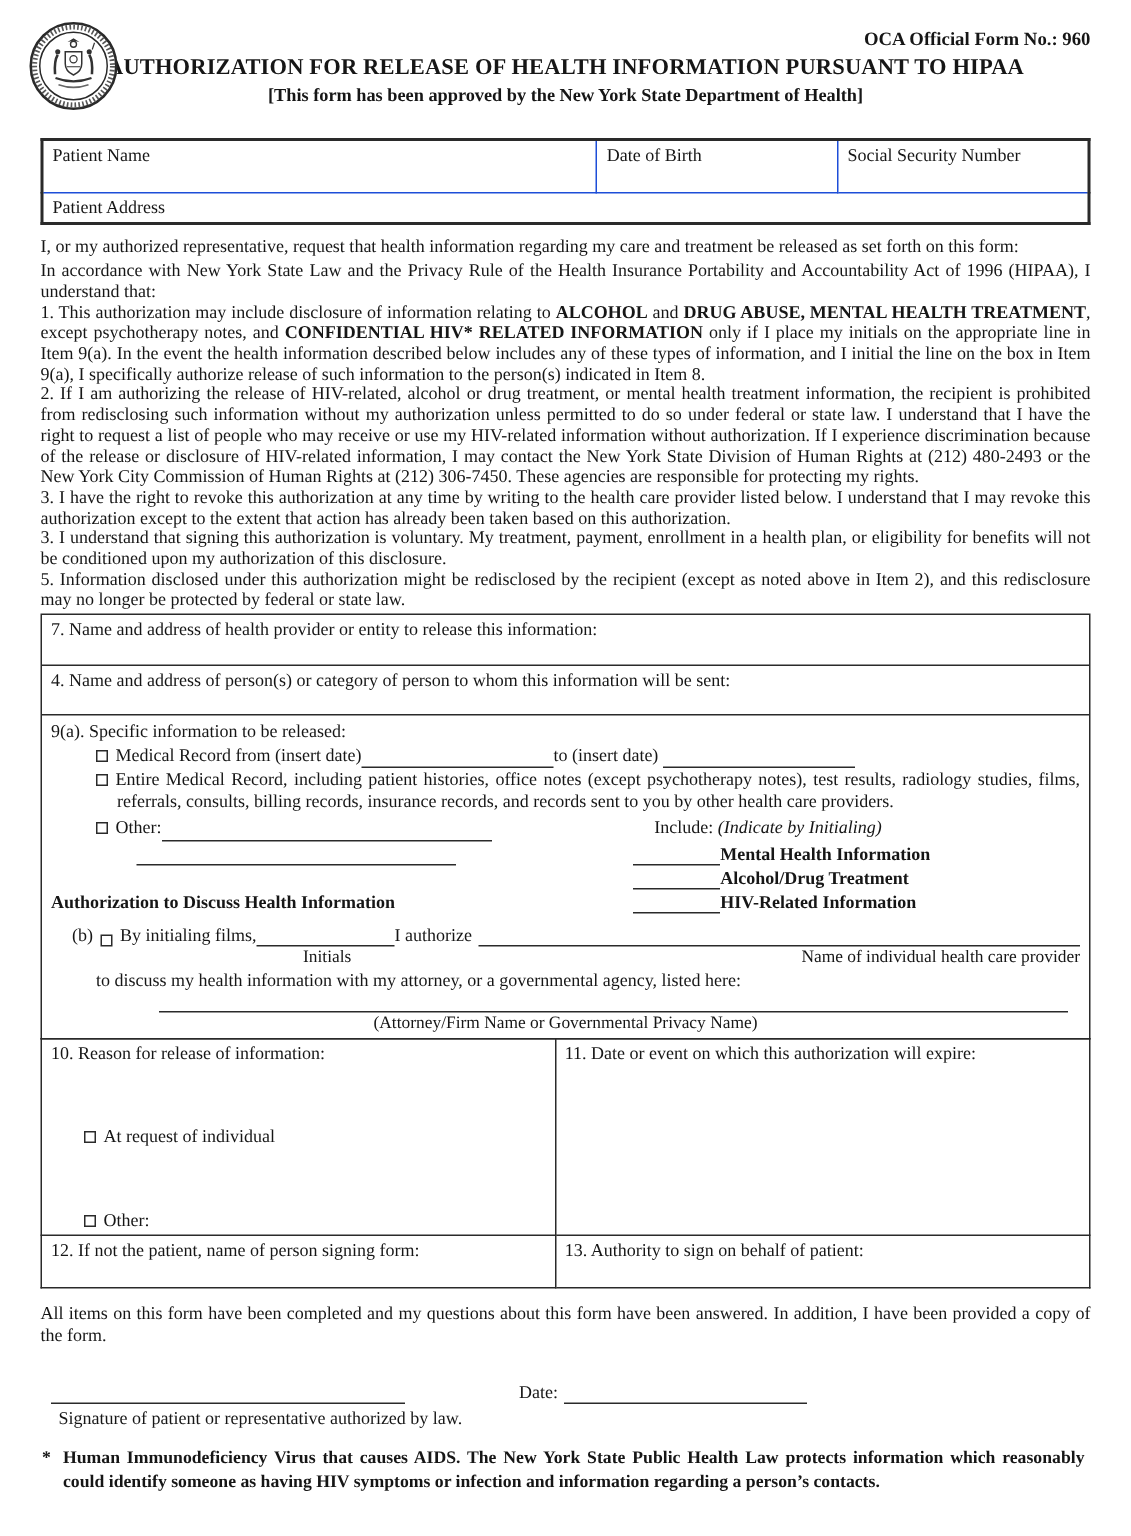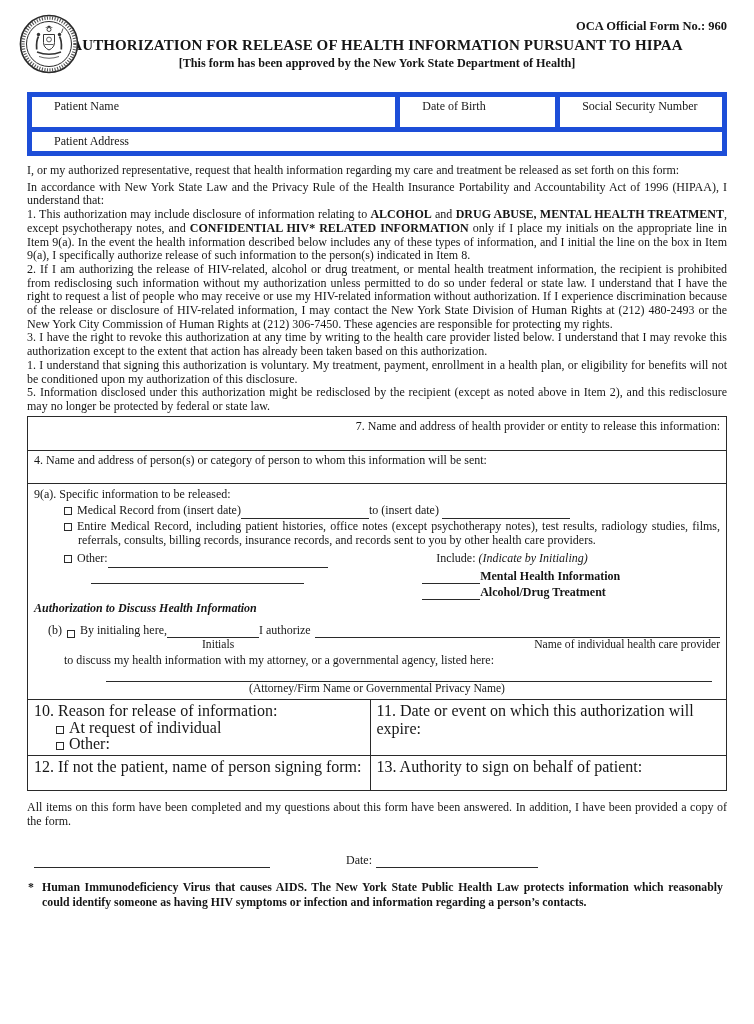--- a/index.html
+++ b/index.html
@@ -17,73 +17,73 @@
   
   .header { position:relative; height:82px; }
   .seal { position:absolute; left:-9px; top:3px; width:62px; height:62px; }
   .form-no { text-align:right; font-weight:bold; font-size:12.5px; padding-top:9px; }
   .title { text-align:center; font-weight:bold; font-size:15px; margin-top:3px; letter-spacing:.1px; }
   .subtitle { text-align:center; font-weight:bold; font-size:12.2px; margin-top:2px; }
 
   
   table { border-collapse:collapse; width:100%; }
   .ptable { border:2px solid #2a2a2a; }
-  .ptable td { border:5px solid #1d4ed8; vertical-align:top; padding:2px 22px; font-size:12px; }
+  .ptable td { border:1px solid #1d4ed8; vertical-align:top; padding:2px 6px; font-size:12px; }
   .ptable .r1 td { height:35px; }
   .ptable .r2 td { height:16px; }
 
   
   .para { text-align:justify; line-height:13.7px; font-size:12px; }
   .intro-a { margin:8px 0 3px 0; }
   .items p { margin:0;font-family:Liberation Serif, serif; }
 
   
   .sections { border:1.6px solid #2a2a2a; margin-top:2px; }
   .sec { border-top:1.4px solid #2a2a2a; padding:2px 6px 2px 6px; font-size:12px; }
-  .sec:first-child { border-top:none;text-align:right; }
+  .sec:first-child { border-top:none; }
   .sec-basic { height:33px; }
 
   .cb { display:inline-block; width:8px; height:8px; border:1.3px solid #2a2a2a;
         margin-right:5px; vertical-align:-1px; background:#fff; }
   .blank { display:inline-block; border-bottom:1.1px solid #2a2a2a; height:12px; vertical-align:bottom; }
 
   .row-label { line-height:16px; }
   .row-mr { margin-left:30px; line-height:17px; white-space:nowrap; }
   .row-er { margin-left:30px; padding-left:14px; text-indent:-14px; line-height:14.5px; text-align:justify; }
 
   .nine-cols { display:flex; margin-top:1px; }
   .col-l { width:56%; }
   .col-r { width:44%; padding-left:4px; }
   .row-other { margin-left:30px; line-height:19px; }
   .row-other2 { margin-left:57px; line-height:16px; }
   .col-l .spacer { height:16px; }
-  .discuss-heading { font-weight:bold; line-height:16px;font-style:italic; }
+  .discuss-heading { font-weight:bold; line-height:16px; }
   .col-r div { line-height:16px; }
   .col-r .inc-row { line-height:19px; padding-left:14px; }
   .init-blank { width:58px; }
   .init-label { font-weight:bold; }
 
   .ninb-line1 { display:flex; align-items:flex-end; margin:7px 0 0 14px; line-height:15px; }
   .ninb-line1 .gap { width:5px; }
   .blank-initials { width:92px; }
   .blank-provider { flex:1; margin-left:4px; }
   .ninb-caps { display:flex; font-size:11.6px; line-height:13px; }
   .cap-initials { margin-left:168px; }
   .cap-provider { flex:1; text-align:right; }
   .ninb-discuss { margin:2px 0 0 30px; line-height:15px; }
   .agency-line { margin:13px 8px 0 72px; border-bottom:1.1px solid #2a2a2a; height:1px; }
   .agency-caption { text-align:center; font-size:11.6px; line-height:14px; padding-bottom:1px; }
 
   
   .t1013 { border:1.6px solid #2a2a2a; margin-top:-1px; }
-  .t1013 td { border:1.4px solid #2a2a2a; vertical-align:top; padding:2px 6px; font-size:16px; }
+  .t1013 td { border:1.4px solid #2a2a2a; vertical-align:top; padding:2px 6px; font-size:12px; }
   .t1013 .c-left { width:49%; }
   .t1013 .rA td { height:52px; }
   .t1013 .rB td { height:35px; }
-  .opt { margin-left:22px; line-height:16.5px; }
+  .opt { margin-left:22px; line-height:16.5px;margin-top:39px; }
 
   
   .closing { margin-top:9px; line-height:14.5px; text-align:justify; }
   .sig-row { display:flex; align-items:flex-end; margin-top:24px; }
   .sig-line { width:236px; border-bottom:1.2px solid #2a2a2a; height:12px; margin-left:7px; }
   .date-label { margin-left:76px;text-align:right; }
   .date-line { width:162px; border-bottom:1.2px solid #2a2a2a; height:12px; margin-left:4px; }
   .sig-caption { margin:2px 0 0 12px; line-height:14px; }
   .footnote { display:flex; margin-top:12px; font-weight:bold; font-size:11.8px; line-height:15.5px; }
   .fn-marker { width:15px; padding-left:1px; }
@@ -141,21 +141,21 @@
     </tr>
   </tbody>
     </table>
 
   <p class="para intro-a">I, or my authorized representative, request that health information regarding my care and treatment be released as set forth on this form:</p>
   <div class="items">
     <p class="para">In accordance with New York State Law and the Privacy Rule of the Health Insurance Portability and Accountability Act of 1996 (HIPAA), I understand that:</p>
     <p class="para"><span>1.  This authorization may include disclosure of information relating to </span><span class="b">ALCOHOL</span><span> and </span><span class="b">DRUG ABUSE, MENTAL HEALTH TREATMENT</span><span>, except psychotherapy notes, and </span><span class="b">CONFIDENTIAL HIV* RELATED INFORMATION</span><span> only if I place my initials on the appropriate line in Item 9(a). In the event the health information described below includes any of these types of information, and I initial the line on the box in Item 9(a), I specifically authorize release of such information to the person(s) indicated in Item 8.</span></p>
     <p class="para"><span>2.  If I am authorizing the release of HIV-related, alcohol or drug treatment, or mental health treatment information, the recipient is prohibited from redisclosing such information without my authorization unless permitted to do so under federal or state law. I understand that I have the right to request a list of people who may receive or use my HIV-related information without authorization.  If I experience discrimination because of the release or disclosure of HIV-related information, I may contact the New York State Division of Human Rights at (212) 480-2493 or the New York City Commission of Human Rights at (212) 306-7450. These agencies are responsible for protecting my rights.</span></p>
     <p class="para"><span>3.  I have the right to revoke this authorization at any time by writing to the health care provider listed below. I understand that I may revoke this authorization except to the extent that action has already been taken based on this authorization.</span></p>
-    <p class="para"><span>1.  I understand that signing this authorization is voluntary. My treatment, payment, enrollment in a health plan, or eligibility for benefits will not be conditioned upon my authorization of this disclosure.</span></p>
+    <p class="para"><span>3.  I understand that signing this authorization is voluntary. My treatment, payment, enrollment in a health plan, or eligibility for benefits will not be conditioned upon my authorization of this disclosure.</span></p>
     <p class="para"><span>5.  Information disclosed under this authorization might be redisclosed by the recipient (except as noted above in Item 2), and this redisclosure may no longer be protected by federal or state law.</span></p>
   </div>
 
   <div class="sections">
     <div class="sec sec-basic">
       <span>7. Name and address of health provider or entity to release this information:</span>
     </div>
     <div class="sec sec-basic">
       <span>4. Name and address of person(s) or category of person to whom this information will be sent:</span>
     </div>
@@ -185,28 +185,31 @@
           <div class="inc-row">
             <span>Include:</span>
             <span class="i">(Indicate by Initialing)</span>
           </div>
           <div>
             <span class="blank init-blank"></span><span class="init-label">Mental Health Information</span>
           </div>
           <div>
             <span class="blank init-blank"></span><span class="init-label">Alcohol/Drug Treatment</span>
           </div>
+          <div>
+            <span class="blank init-blank"></span><span class="init-label">HIV-Related Information</span>
+          </div>
         </div>
       </div>
 
       <div class="ninb-line1">
         <span>(b)</span>
         <span class="gap"></span>
         <span class="cb"></span>
-          <span>By initialing here,</span>
+          <span>By initialing films,</span>
           <span class="blank blank-initials"></span>
           <span>I authorize</span>
           <span class="blank blank-provider"></span>
       </div>
       <div class="ninb-caps">
         <span class="cap-initials">Initials</span>
         <span class="cap-provider">Name of individual health care provider</span>
       </div>
       <div class="ninb-discuss">to discuss my health information with my attorney, or a governmental agency, listed here:</div>
       <div class="agency-line"></div>
@@ -241,19 +244,20 @@
   </tbody>
     </table>
 
   <p class="para closing">All items on this form have been completed and my questions about this form have been answered. In addition, I have been provided a copy of the form.</p>
 
   <div class="sig-row">
     <span class="sig-line"></span>
     <span class="date-label">Date:</span>
     <span class="date-line"></span>
   </div>
+  <div class="sig-caption">Signature of patient or representative authorized by law.</div>
 
   <div class="footnote">
     <span class="fn-marker">*</span>
     <span class="fn-text">Human Immunodeficiency Virus that causes AIDS. The New York State Public Health Law protects information which reasonably could identify someone as having HIV symptoms or infection and information regarding a person’s contacts.</span>
   </div>
 
 </div>
 
 </body></html>

